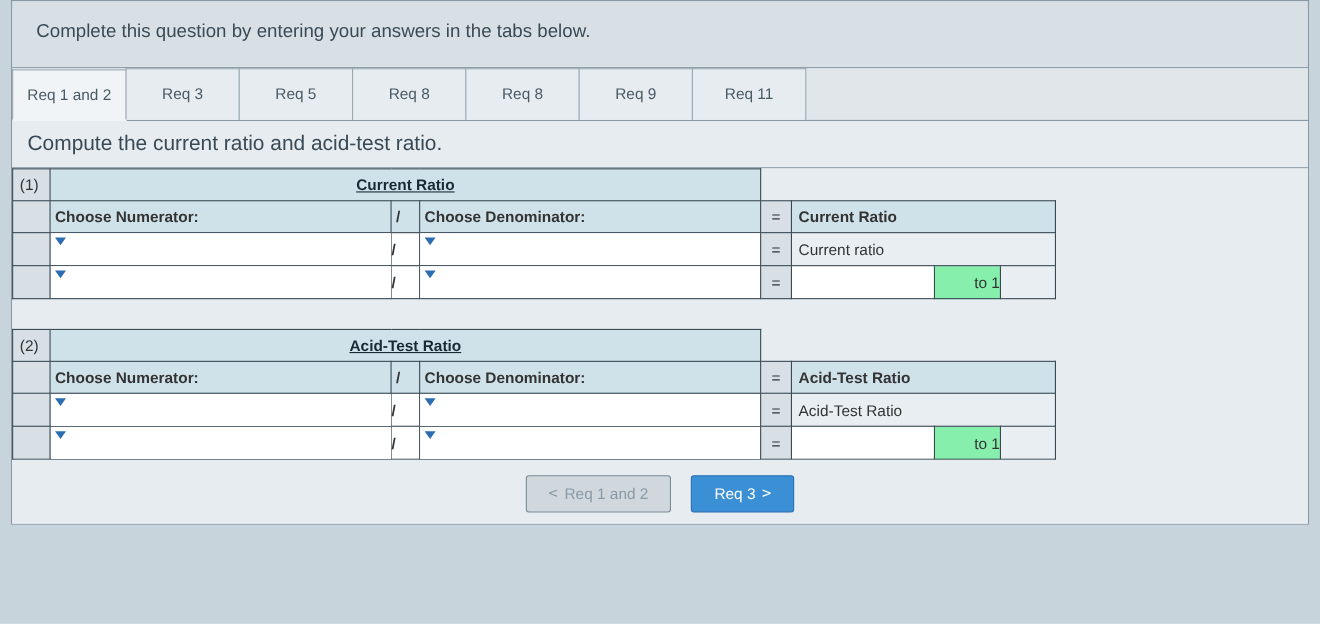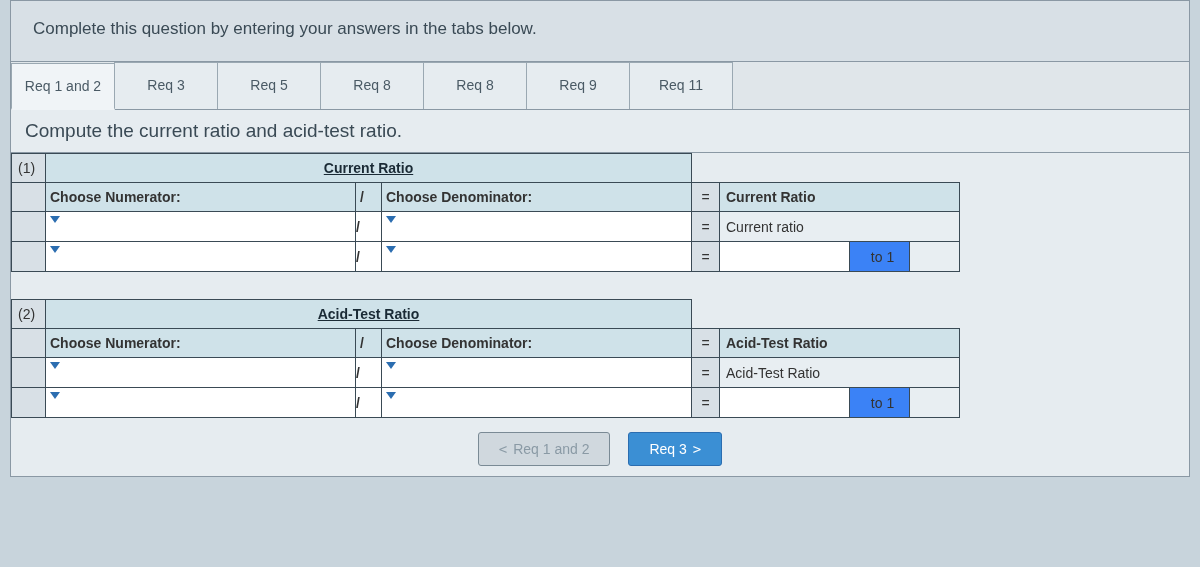--- a/index.html
+++ b/index.html
@@ -67,21 +67,21 @@
     border: 1px solid #3a4a55;
     font-size: 14px;
     color: #333;
   }
   .num-col { width: 34px; background: #d8e0e6; text-align: left; padding: 4px 6px; font-weight: normal; }
   .numerator-col { width: 310px; }
   .slash-col { width: 26px; text-align: center; background: #cfe2e9; border-left:1px solid #3a4a55; border-right:1px solid #3a4a55;}
   .denom-col { width: 310px; margin-top: 33px; }
   .eq-col { width: 28px; text-align: center; background: #d8e0e6; }
   .res-col { width: 130px; }
-  .to1-col { width: 60px; text-align: center; padding-left:6px; background:#3b82f6; }
+  .to1-col { width: 60px; text-align: right; padding-left:6px; background:#86efac; }
   .tail-col { width: 50px; background:#e8eef2; }
   th.title-hdr {
     background: #cfe2e9;
     font-weight: bold;
     text-decoration: underline;
     text-align: center;
     padding: 6px 0;
     color:#1a2a35;
   }
   td.label-hdr {

